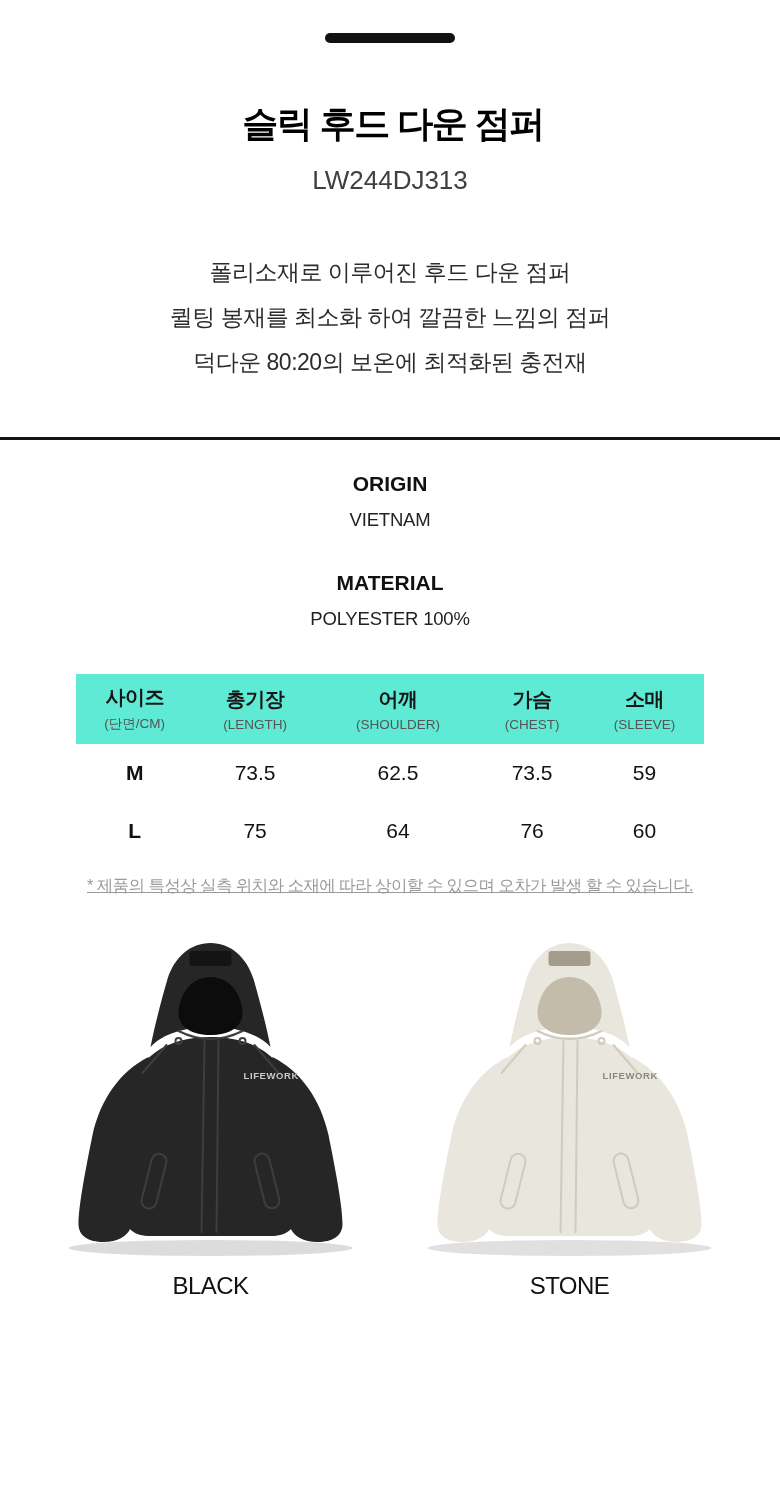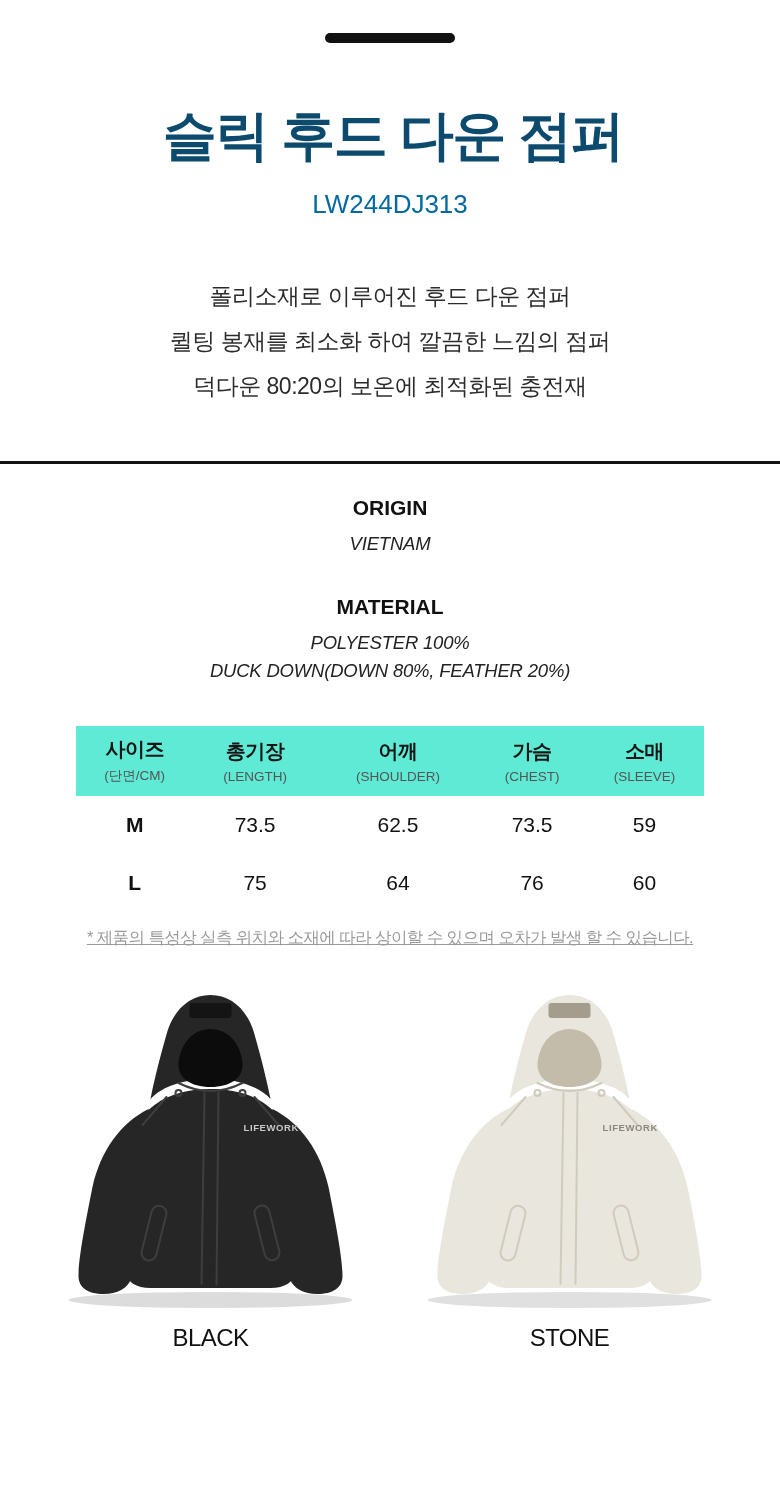--- a/index.html
+++ b/index.html
@@ -13,32 +13,32 @@
     overflow: hidden;
   }
   .accent-bar {
     width: 130px; height: 10px; border-radius: 5px;
     background: #111111;
     margin: 33px auto 0;
   }
   .product-title {
     margin-top: 57px;
     text-align: center;
-    font-size: 54px;
+    font-size: 36px;
     font-weight: 800;
     letter-spacing: -1.5px;
-    color: #0c4a6e;
+    color: #000000;
     padding-left: 6px;
   }
   .product-code {
     margin-top: 16px;
     text-align: center;
     font-size: 26px;
     font-weight: 400;
-    color: #0369a1;
+    color: #404040;
   }
   .description {
     margin-top: 54px;
     text-align: center;
     font-size: 23px;
     line-height: 45px;
     color: #2b2b2b;
     letter-spacing: -0.5px;
   }
   .divider {
@@ -54,21 +54,20 @@
     font-size: 21px;
     font-weight: 700;
     color: #111111;
     margin-bottom: 10px;
   }
   .info-line {
     font-size: 18.5px;
     line-height: 28px;
     color: #222222;
     letter-spacing: -0.2px;
-    font-style: italic;
   }
   .size-table {
     width: 628px;
     margin: 41px auto 0;
     border-collapse: collapse;
     text-align: center;
   }
   .size-table thead th {
     background: #5eead4;
     padding: 10px 0 11px;
@@ -122,21 +121,20 @@
 <div class="divider"></div>
 
 <div class="info-block">
   <div class="info-section">
     <div class="info-heading">ORIGIN</div>
     <div class="info-line">VIETNAM</div>
   </div>
   <div class="info-section">
     <div class="info-heading">MATERIAL</div>
     <div class="info-line">POLYESTER 100%</div>
-    <div class="info-line">DUCK DOWN(DOWN 80%, FEATHER 20%)</div>
   </div>
 </div>
 
 <table class="size-table">
   <thead>
     <tr>
       <th>
         <div class="col-main">사이즈</div>
         <div class="col-sub">(단면/CM)</div>
       </th>

